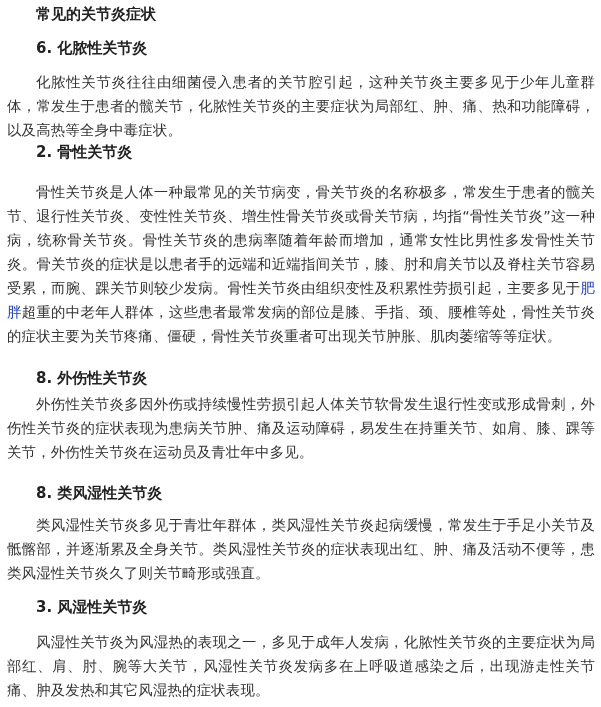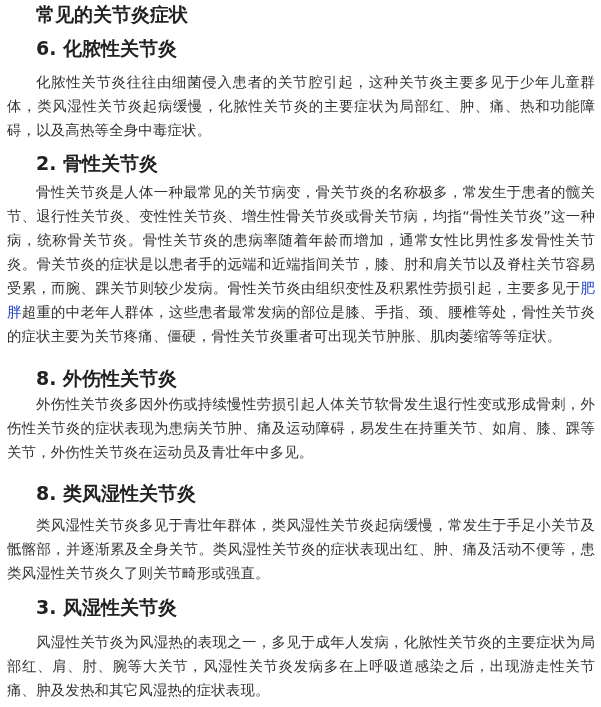--- a/index.html
+++ b/index.html
@@ -5,42 +5,42 @@
   html, body { margin: 0; padding: 0; background: #ffffff; }
   body {
     width: 601px; height: 707px; overflow: hidden;
     font-family: "DejaVu Sans", "Liberation Sans", sans-serif;
     color: #333333;
     font-size: 14.4px;
   }
   .doc { padding: 0 7px; }
   .title, .heading {
     font-weight: bold; color: #222222;
-    padding-left: 29px; margin: 0; font-size: 19px;
+    padding-left: 29px; margin: 0; font-size: 15px;
     height: 24px; line-height: 24px;
   }
   .title { position: absolute; top: 2px; }
   .heading { position: absolute; }
   .para {
     position: absolute; left: 7px; width: 588px;
     margin: 0; line-height: 24px; text-indent: 29px;
     text-align: justify; letter-spacing: 0.2px;
   }
   .link { color: #1a3cc8; text-decoration: none; }
 </style>
 </head>
 <body>
 
 <div class="doc">
   <h1 class="title">常见的关节炎症状</h1>
 
   <h2 class="heading" style="top:36px">6. 化脓性关节炎</h2>
-  <p class="para" style="top:70px">化脓性关节炎往往由细菌侵入患者的关节腔引起，这种关节炎主要多见于少年儿童群体，类风湿性关节炎起病缓慢，化脓性关节炎的主要症状为局部红、肿、痛、热和功能障碍，以及高热等全身中毒症状。</p>
+  <p class="para" style="top:70px">化脓性关节炎往往由细菌侵入患者的关节腔引起，这种关节炎主要多见于少年儿童群体，常发生于患者的髋关节，化脓性关节炎的主要症状为局部红、肿、痛、热和功能障碍，以及高热等全身中毒症状。</p>
 
-  <h2 class="heading" style="top:151px">2. 骨性关节炎</h2>
+  <h2 class="heading" style="top:140px">2. 骨性关节炎</h2>
   <p class="para" style="top:180px"><span>骨性关节炎是人体一种最常见的关节病变，骨关节炎的名称极多，常发生于患者的髋关节、退行性关节炎、变性性关节炎、增生性骨关节炎或骨关节病，均指“骨性关节炎”这一种病，统称骨关节炎。骨性关节炎的患病率随着年龄而增加，通常女性比男性多发骨性关节炎。骨关节炎的症状是以患者手的远端和近端指间关节，膝、肘和肩关节以及脊柱关节容易受累，而腕、踝关节则较少发病。骨性关节炎由组织变性及积累性劳损引起，主要多见于</span><a class="link" href="#">肥胖</a><span>超重的中老年人群体，这些患者最常发病的部位是膝、手指、颈、腰椎等处，骨性关节炎的症状主要为关节疼痛、僵硬，骨性关节炎重者可出现关节肿胀、肌肉萎缩等等症状。</span></p>
 
   <h2 class="heading" style="top:366px">8. 外伤性关节炎</h2>
   <p class="para" style="top:392px">外伤性关节炎多因外伤或持续慢性劳损引起人体关节软骨发生退行性变或形成骨刺，外伤性关节炎的症状表现为患病关节肿、痛及运动障碍，易发生在持重关节、如肩、膝、踝等关节，外伤性关节炎在运动员及青壮年中多见。</p>
 
   <h2 class="heading" style="top:481px">8. 类风湿性关节炎</h2>
   <p class="para" style="top:513px">类风湿性关节炎多见于青壮年群体，类风湿性关节炎起病缓慢，常发生于手足小关节及骶髂部，并逐渐累及全身关节。类风湿性关节炎的症状表现出红、肿、痛及活动不便等，患类风湿性关节炎久了则关节畸形或强直。</p>
 
   <h2 class="heading" style="top:595px">3. 风湿性关节炎</h2>
   <p class="para" style="top:630px">风湿性关节炎为风湿热的表现之一，多见于成年人发病，化脓性关节炎的主要症状为局部红、肩、肘、腕等大关节，风湿性关节炎发病多在上呼吸道感染之后，出现游走性关节痛、肿及发热和其它风湿热的症状表现。</p>

